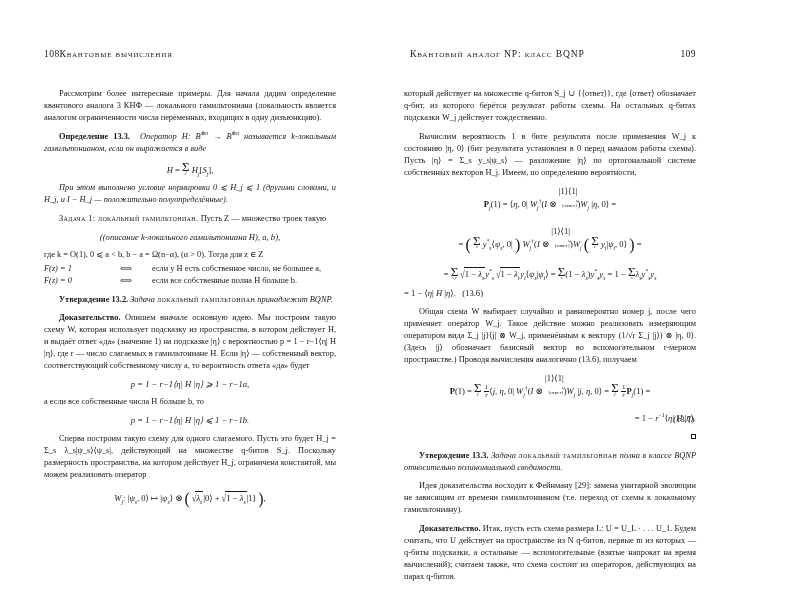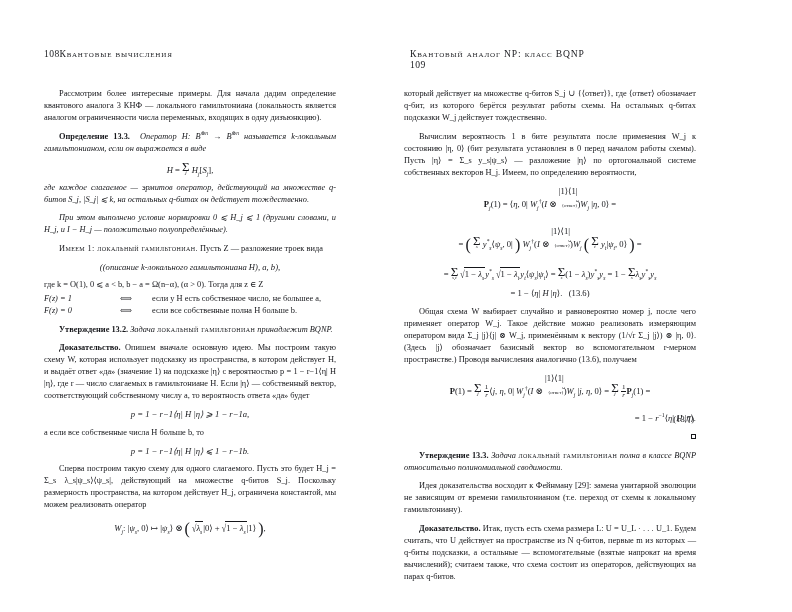--- a/index.html
+++ b/index.html
@@ -17,21 +17,21 @@
   .page.right { padding-left: 38px; padding-right: 36px; }
 
   .runhead { display:flex; align-items:baseline; height: 14px; margin-bottom: 26px; font-size: 9.3px; }
   .runhead .folio { font-size: 9.6px; letter-spacing: .4px; color:#1a1b1f; }
   .runhead .title {
     flex: 1; text-align: left; font-variant: small-caps;
     letter-spacing: .85px; font-size: 9.6px; color:#1a1b1f;
   }
   .page.left  .runhead .title { margin-right: 12px; }
   .page.right .runhead .title { margin-left: 6px; }
-  .page.right .runhead { flex-direction: column; }
+  .page.right .runhead { flex-direction: row; }
 
   .body { font-size: 8.35px; line-height: 12.05px; text-align: justify; }
   p { margin: 0 0 0 0; text-indent: 15px; }
   p.cont { text-indent: 0; }
   p.gap { margin-top: 6.5px; }
   .it { font-style: italic; }
   .bf { font-weight: bold; }
   .sc { font-variant: small-caps; letter-spacing: .4px; }
   .mathit { font-style: italic; font-family: Liberation Serif, serif; }
   .eq { text-align: center; margin: 6px 0 6px 0; text-indent: 0; font-size: 8.6px; }
@@ -83,31 +83,28 @@
           <span>называется k-локальным гамильтонианом, если он выражается в виде</span>
         </span>
       </p>
 
       <div class="eq">
         <span class="mathit">H</span> =
         <span class="tightsum"><span class="sg">Σ</span><span class="lm">j</span></span>
         <span class="mathit">H<sub>j</sub></span>[<span class="mathit">S<sub>j</sub></span>],
       </div>
 
-      <p class="cont it">
-        <span>где каждое слагаемое — эрмитов оператор, действующий на множестве q-битов S_j, |S_j| ⩽ k, на остальных q-битах он действует тождественно.</span>
-      </p>
 
       <p class="it gap">
         <span>При этом выполнено условие нормировки 0 ⩽ H_j ⩽ 1 (другими словами, и H_j, и I − H_j — положительно полуопределённые).</span>
       </p>
 
       <p class="gap">
-        <span class="sc">Имеем 1: локальный гамильтониан.</span>
-        <span>Пусть Z — разложение троек вида</span>
+        <span class="sc">Задача 1: локальный гамильтониан.</span>
+        <span>Пусть Z — множество троек такую</span>
       </p>
 
       <div class="eq">
         <span class="it">((описание k-локального гамильтониана H), a, b),</span>
       </div>
 
       <p class="cont">
         <span>где k = O(1), 0 ⩽ a &lt; b, b − a = Ω(n−α), (α &gt; 0). Тогда для z ∈ Z</span>
       </p>
 
@@ -209,21 +206,21 @@
 
       <div class="eq">
         =
         <span class="tightsum"><span class="sg">Σ</span><span class="lm">s,t</span></span>
         <span class="radical">√</span><span class="sqrt">1 − <span class="mathit">λ<sub>s</sub></span></span><span class="mathit">y<sup>*</sup><sub>s</sub></span>
         <span class="radical">√</span><span class="sqrt">1 − <span class="mathit">λ<sub>t</sub></span></span><span class="mathit">y<sub>t</sub></span>⟨<span class="mathit">ψ<sub>s</sub></span>|<span class="mathit">ψ<sub>t</sub></span>⟩ =
         <span class="tightsum"><span class="sg">Σ</span><span class="lm">s</span></span>(1 − <span class="mathit">λ<sub>s</sub></span>)<span class="mathit">y<sup>*</sup><sub>s</sub>y<sub>s</sub></span> = 1 −
         <span class="tightsum"><span class="sg">Σ</span><span class="lm">s</span></span><span class="mathit">λ<sub>s</sub>y<sup>*</sup><sub>s</sub>y<sub>s</sub></span>
       </div>
 
-      <div class="eq" style="text-align:center;">
+      <div class="eq" style="text-align:left;">
         <span>= 1 − ⟨<span class="mathit">η</span>| <span class="mathit">H</span> |<span class="mathit">η</span>⟩.</span>
         &nbsp;&nbsp;<span>(13.6)</span>
       </div>
 
       <p class="gap">
         <span>Общая схема W выбирает случайно и равновероятно номер j, после чего применяет оператор W_j. Такое действие можно реализовать измеряющим оператором вида Σ_j |j⟩⟨j| ⊗ W_j, применённым к вектору (1/√r Σ_j |j⟩) ⊗ |η, 0⟩. (Здесь |j⟩ обозначает базисный вектор во вспомогательном r-мерном пространстве.) Проводя вычисления аналогично (13.6), получаем</span>
       </p>
 
       <div class="eq">
         <span class="bf">P</span>(1) =

